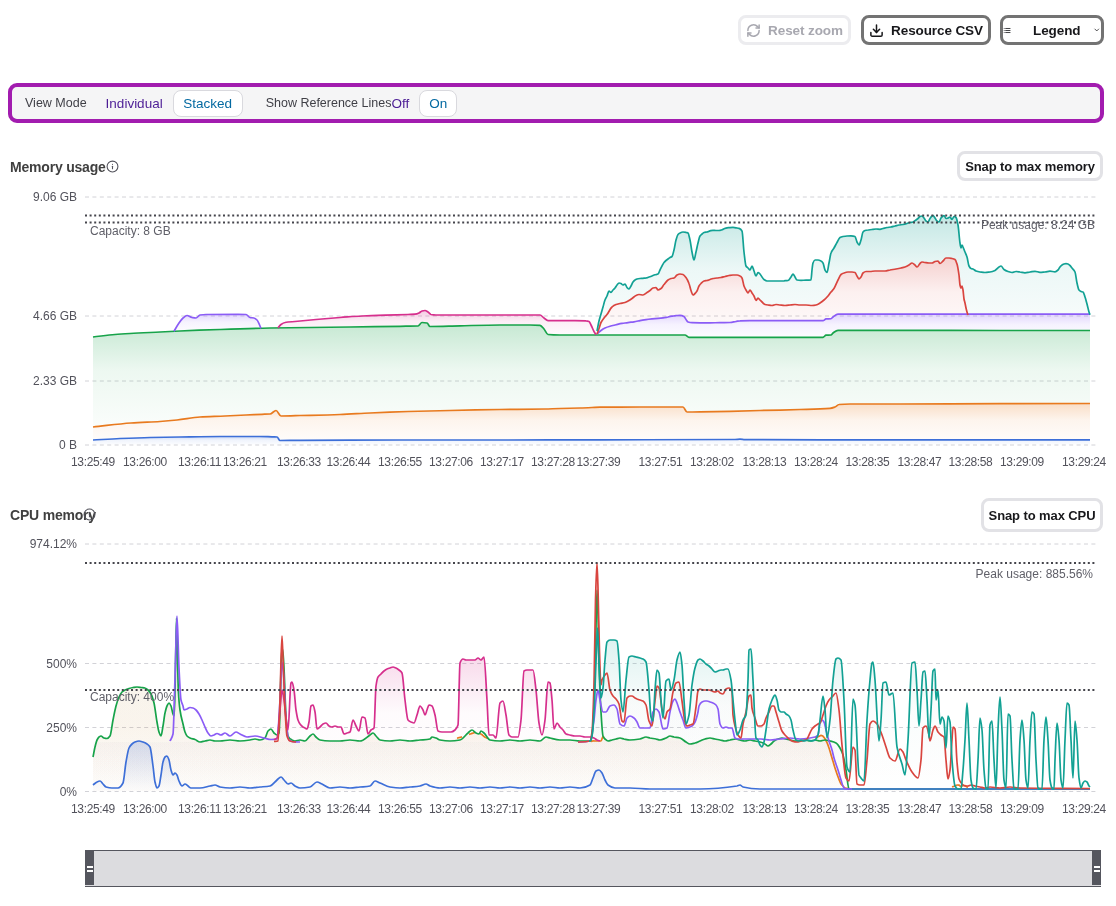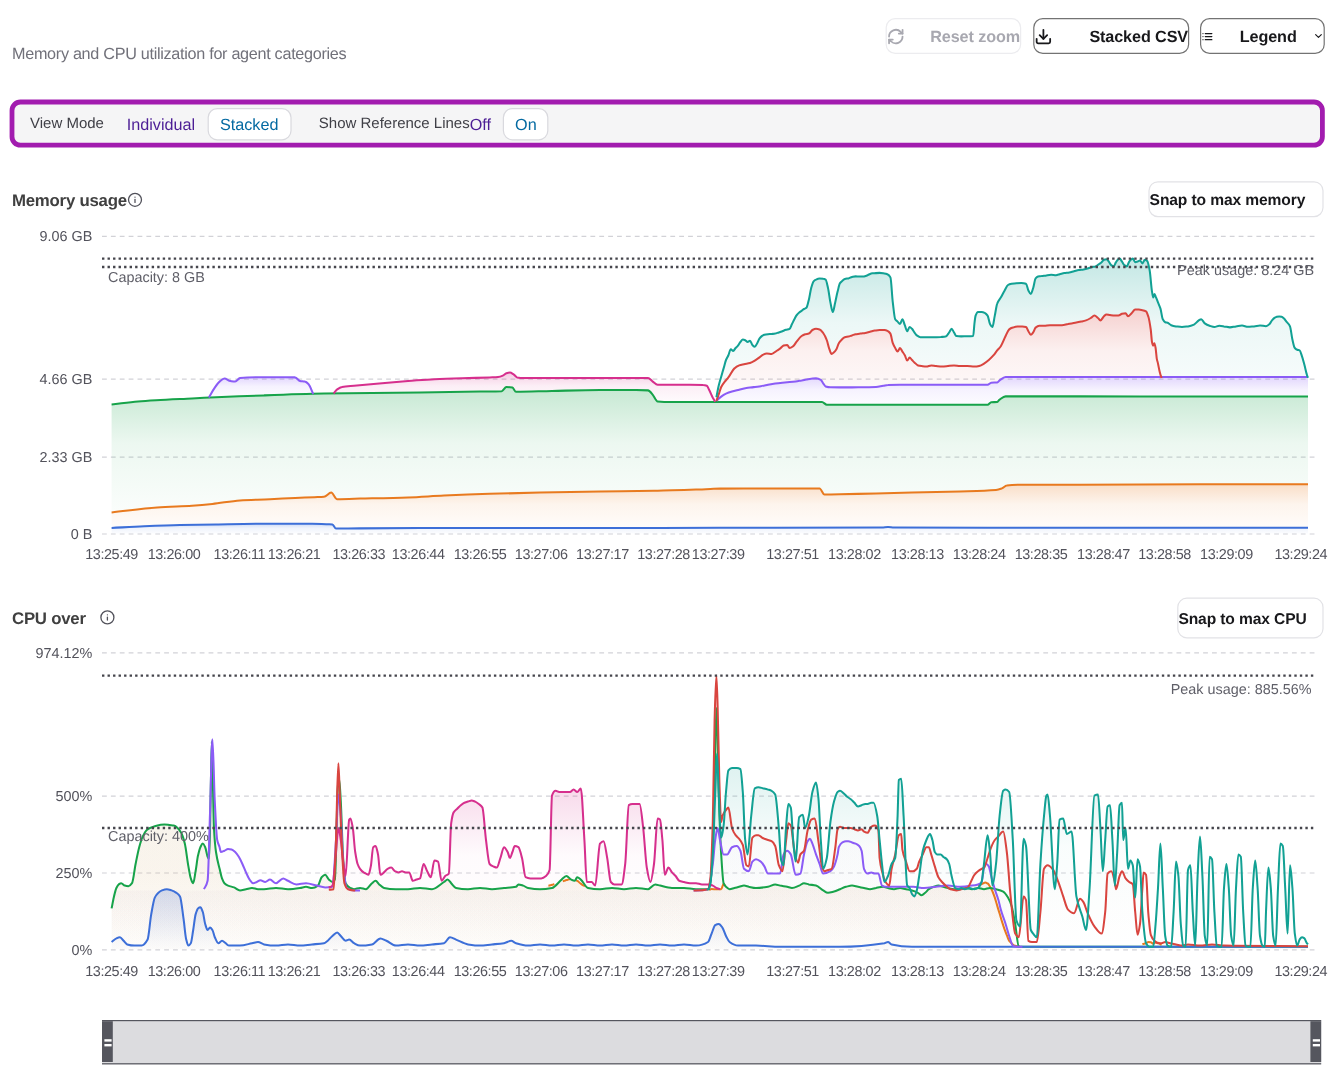--- a/index.html
+++ b/index.html
@@ -1,56 +1,55 @@
 <!DOCTYPE html>
 <html><head>
 <meta charset="utf-8">
 <style>
 * { margin:0; padding:0; box-sizing:border-box; }
 html,body { background:#fff; }
 body { font-family:"Liberation Sans", sans-serif; }
 #page { position:relative; width:1116px; height:906px; background:#fff; overflow:hidden; }
-.btn { position:absolute; display:flex; align-items:center; justify-content:space-between; gap:7px;
-  background:#fff; border:1px solid #737373; border-radius:8px; font-weight:700; font-size:13.5px; letter-spacing:-0.1px; color:#18181b; }
+.btn { position:absolute; display:flex; align-items:center; justify-content:center; gap:7px;
+  background:#fff; border:3px solid #737373; border-radius:8px; font-weight:700; font-size:13.5px; letter-spacing:-0.1px; color:#18181b; }
 .title { position:absolute; left:10px; top:8px; font-size:18.5px; font-weight:700; color:#111113; letter-spacing:-0.4px; }
 .subtitle { position:absolute; left:10px; top:37px; font-size:13.5px; letter-spacing:-0.25px; color:#71717a; }
 #toolbar { position:absolute; left:8px; top:83px; width:1096px; height:40px; background:#f5f5f6;
   border:4px solid #a21caf; border-radius:9px; display:flex; align-items:center; }
 .tlabel { font-size:12.5px; color:#3f3f46; font-weight:400; }
 .seg { font-size:13.5px; color:#4c1d95; }
 .segbtn { background:#fff; border:1px solid #d9d9de; border-radius:8px; font-size:13.5px; color:#0369a1;
   display:flex; align-items:center; justify-content:center; }
 .sectitle { position:absolute; font-size:14px; font-weight:700; letter-spacing:-0.2px; color:#404040; }
 #brush { position:absolute; left:85px; top:850px; width:1016px; height:37px; background:#dcdcdf;
   border-top:1.5px solid #55565e; border-bottom:1.5px solid #55565e; }
 .handle { position:absolute; top:0; width:9px; height:34px; background:#55565e; }
 .handle .l1,.handle .l2 { position:absolute; left:1.5px; width:6px; height:1.5px; background:#fff; }
 .handle .l1 { top:15px; } .handle .l2 { top:19px; }
 </style>
 </head>
 <body>
 <div id="page">
-  <div class="subtitle">Memory and CPU utilization for agent categories</div>
 
   <div class="btn" style="left:738px;top:15px;width:113px;height:30px;color:#a8a8b0;border-color:#ececef;">
     <svg width="15" height="15" viewBox="0 0 24 24" fill="none" stroke="#a8a8b0" stroke-width="2.4" stroke-linecap="round" stroke-linejoin="round">
         <path d="M21 12a9 9 0 0 1-15.5 6.2L3 16"></path>
         <path d="M3 21v-5h5"></path>
         <path d="M3 12a9 9 0 0 1 15.5-6.2L21 8"></path>
         <path d="M21 3v5h-5"></path>
       </svg>
     <span>Reset zoom</span>
   </div>
   <div class="btn" style="left:861px;top:15px;width:130px;height:30px;">
     <svg width="15" height="15" viewBox="0 0 24 24" fill="none" stroke="#18181b" stroke-width="2.4" stroke-linecap="round" stroke-linejoin="round">
         <path d="M21 15v4a2 2 0 0 1-2 2H5a2 2 0 0 1-2-2v-4"></path>
         <path d="M7 10l5 5 5-5"></path>
         <path d="M12 15V3"></path>
       </svg>
-    <span>Stacked CSV</span>
+    <span>Resource CSV</span>
   </div>
   <div class="btn" style="left:1000px;top:15px;width:104px;height:30px;gap:12px;">
     <svg width="15" height="15" viewBox="0 0 24 24" fill="none" stroke="#18181b" stroke-width="2.4" stroke-linecap="round" stroke-linejoin="round">
         <path d="M8 6h13"></path>
         <path d="M8 12h13"></path>
         <path d="M8 18h13"></path>
         <path d="M3.5 6h.01"></path>
         <path d="M3.5 12h.01"></path>
         <path d="M3.5 18h.01"></path>
       </svg>
@@ -157,21 +156,21 @@
       <text x="712" y="466" text-anchor="middle" font-size="12" letter-spacing="-0.35" fill="#52525b">13:28:02</text>
       <text x="764.5" y="466" text-anchor="middle" font-size="12" letter-spacing="-0.35" fill="#52525b">13:28:13</text>
       <text x="816" y="466" text-anchor="middle" font-size="12" letter-spacing="-0.35" fill="#52525b">13:28:24</text>
       <text x="867.5" y="466" text-anchor="middle" font-size="12" letter-spacing="-0.35" fill="#52525b">13:28:35</text>
       <text x="919.5" y="466" text-anchor="middle" font-size="12" letter-spacing="-0.35" fill="#52525b">13:28:47</text>
       <text x="970.5" y="466" text-anchor="middle" font-size="12" letter-spacing="-0.35" fill="#52525b">13:28:58</text>
       <text x="1022" y="466" text-anchor="middle" font-size="12" letter-spacing="-0.35" fill="#52525b">13:29:09</text>
       <text x="1084" y="466" text-anchor="middle" font-size="12" letter-spacing="-0.35" fill="#52525b">13:29:24</text>
     </svg>
 
-  <div class="sectitle" style="left:10px;top:507px;">CPU over</div>
+  <div class="sectitle" style="left:10px;top:507px;">CPU memory</div>
   <svg style="position:absolute;left:83px;top:508px;" width="13" height="13" viewBox="0 0 24 24" fill="none" stroke="#52525b" stroke-width="2">
       <circle cx="12" cy="12" r="10"></circle>
       <path d="M12 16v-4.5" stroke-linecap="round"></path>
       <path d="M12 8h.01" stroke-linecap="round"></path>
     </svg>
   <div class="btn" style="left:981px;top:498px;width:122px;height:34px;font-size:13px;border-color:#e2e2e6;">Snap to max CPU</div>
   <svg width="1116" height="290" viewBox="0 532 1116 290" style="position:absolute;left:0;top:532px">
       <defs>
         <linearGradient id="corange" gradientUnits="userSpaceOnUse" x1="0" y1="728" x2="0" y2="791">
           <stop offset="0" stop-color="#e87a1f" stop-opacity="0.07"></stop>

